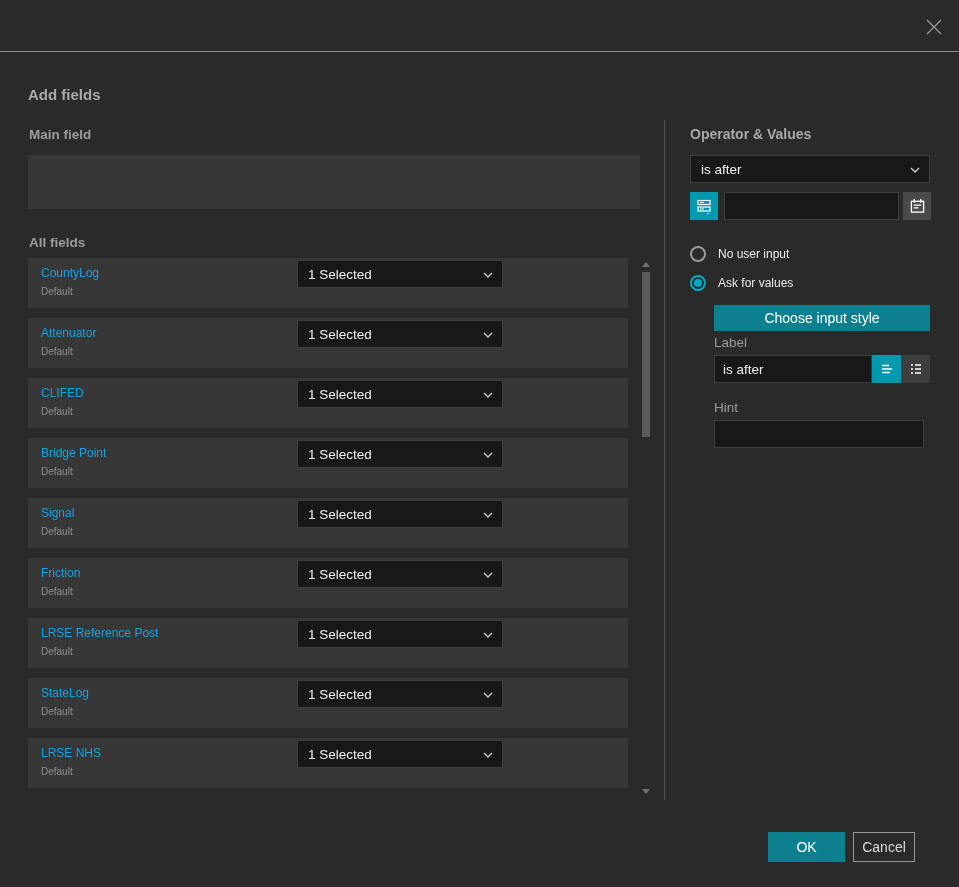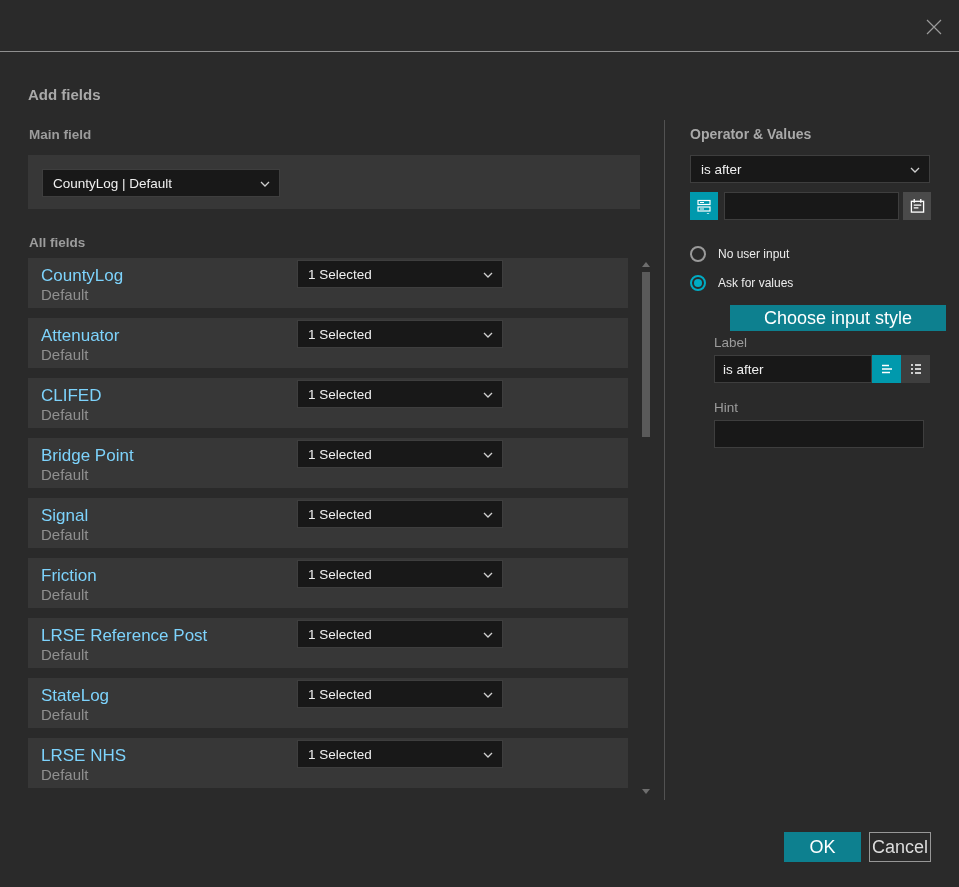--- a/index.html
+++ b/index.html
@@ -52,22 +52,22 @@
     position:absolute;left:28px;top:155px;width:612px;height:54px;
     background:#373737;
   }
   .field-list{
     position:absolute;left:28px;top:258px;width:600px;
     display:flex;flex-direction:column;gap:10px;
   }
   .row{
     background:#373737;height:50px;position:relative;flex:0 0 auto;
   }
-  .row-name{position:absolute;left:13px;top:8px;font-size:17px;color:#7dd3fc;}
-  .row-sub{position:absolute;left:13px;top:28px;font-size:15px;color:#8f8f8f;}
+  .row-name{position:absolute;left:13px;top:8px;font-size:12px;color:#0ea5e9;}
+  .row-sub{position:absolute;left:13px;top:28px;font-size:10px;color:#8f8f8f;}
   .row-sel{position:absolute;left:269px;top:2px;width:206px;}
   
   .scrollbar{position:absolute;left:641px;top:258px;width:11px;height:540px;}
   .sb-arrow{width:0;height:0;border-left:4px solid transparent;border-right:4px solid transparent;position:absolute;left:1px;}
   .sb-up{border-bottom:5px solid #6e6e6e;top:4px;}
   .sb-down{border-top:5px solid #6e6e6e;bottom:4px;}
   .sb-thumb{position:absolute;left:1px;top:14px;width:8px;height:165px;background:#5a5a5a;}
   
   .v-divider{position:absolute;left:664px;top:120px;width:1px;height:680px;background:#525252;}
   
@@ -83,48 +83,41 @@
     border:2px solid #9a9a9a;position:absolute;left:0;top:0;cursor:pointer;
   }
   .radio.checked{border-color:#00acc4;}
   .radio.checked::after{
     content:"";position:absolute;left:2px;top:2px;width:8px;height:8px;
     border-radius:50%;background:#00acc4;
   }
   .radio-label{position:absolute;left:28px;top:0;font-size:12px;color:#ececec;line-height:16px;}
   .btn{
     display:flex;align-items:center;justify-content:center;
-    font-size:18px;cursor:pointer;box-sizing:border-box;
+    font-size:14px;cursor:pointer;box-sizing:border-box;
     font-family:"Liberation Sans", sans-serif;
-    margin-left:16px;
   }
   .btn-primary{background:#0d808f;color:#ffffff;border:none;}
   .btn-outline{background:transparent;color:#dcdcdc;border:1px solid #979797;}
 </style>
 </head>
 <body>
 
 <div class="dlg-header">
   <div class="close-btn">
     <svg width="18" height="18" viewBox="0 0 18 18">
       <path d="M2 2 L16 16 M16 2 L2 16" stroke="#9a9a9a" stroke-width="1.2" fill="none"></path>
     </svg>
   </div>
 </div>
 
 <div class="abs h-section" style="left:28px;top:86px;">Add fields</div>
 <div class="abs h-sub" style="left:29px;top:127px;">Main field</div>
 
 <div class="main-panel">
-  <div class="sel abs" style="left:14px;top:14px;width:238px;">
-    <span>CountyLog | Default</span>
-    <svg class="chev" width="10" height="6" viewBox="0 0 10 6">
-      <path d="M1 1l4 4 4-4" stroke="#cfcfcf" stroke-width="1.3" fill="none"></path>
-    </svg>
-  </div>
 </div>
 
 <div class="abs h-sub" style="left:29px;top:235px;">All fields</div>
 
 <div class="field-list">
   <div class="row">
     <div class="row-name">CountyLog</div>
     <div class="row-sub">Default</div>
     <div class="sel row-sel">
       <span>1 Selected</span>

